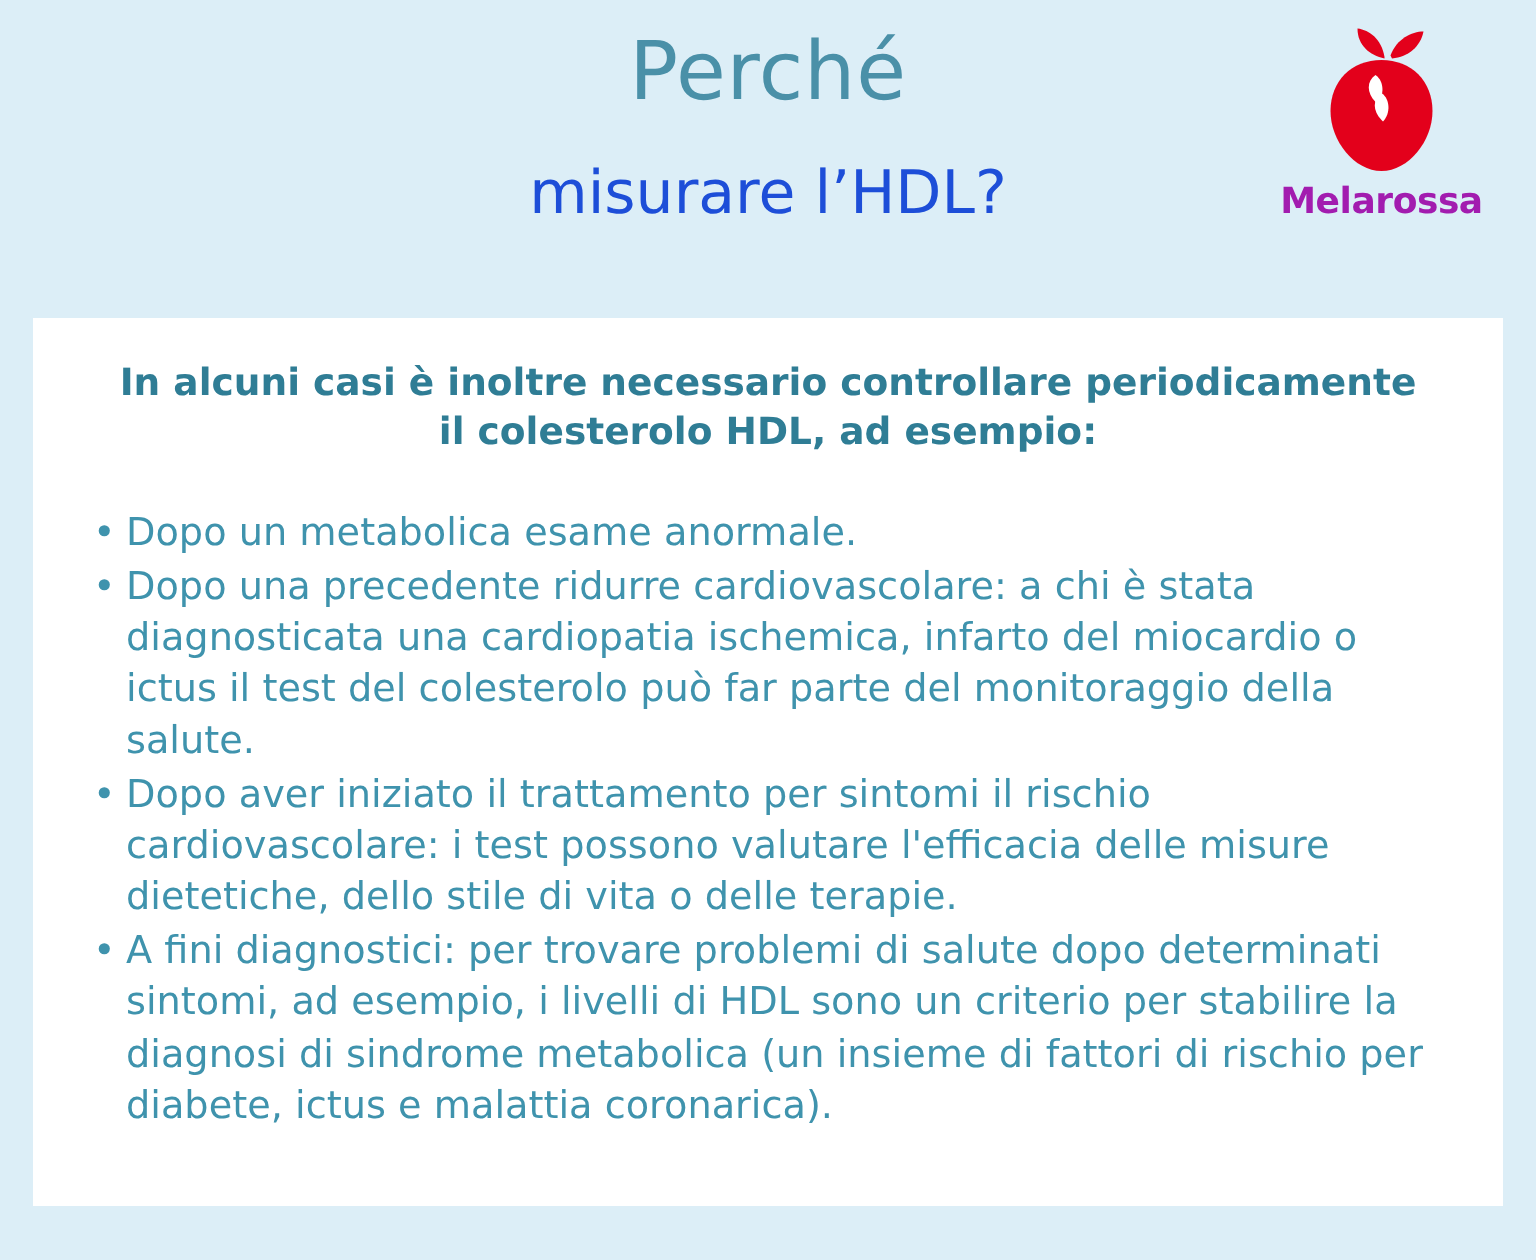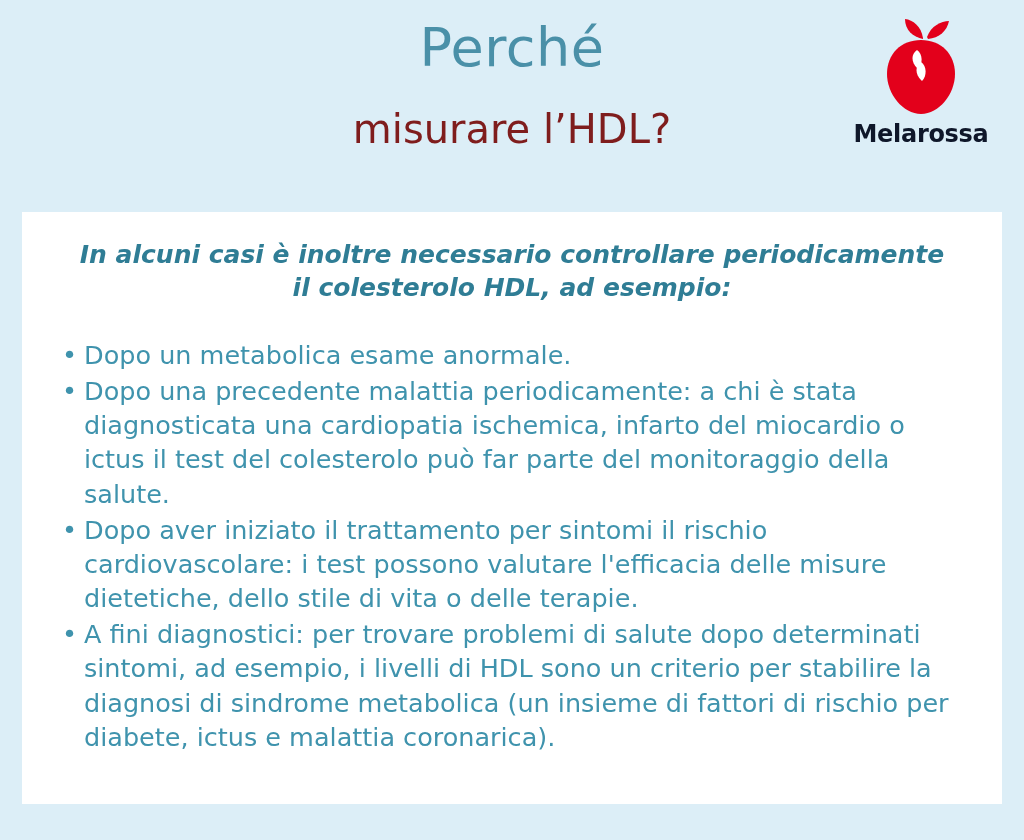--- a/index.html
+++ b/index.html
@@ -34,42 +34,42 @@
   }
   .title-main {
     font-size: 54px;
     color: #4a90a8;
     line-height: 1.1;
     font-weight: 400;
     letter-spacing: 0.5px;
   }
   .title-sub {
     font-size: 40px;
-    color: #7f1d1d;
+    color: #1d4ed8;
     line-height: 1.2;
     font-weight: 400;
     margin-top: 28px;
   }
 
   
   .logo {
     position: absolute;
     right: 28px;
     top: 18px;
     width: 150px;
     text-align: center;
   }
   .logo-mark {
     height: 100px;
     display: flex;
     align-items: center;
     justify-content: center;
   }
   .logo-text {
-    color: #0f172a;
+    color: #a21caf;
     font-size: 24px;
     font-weight: bold;
     margin-top: 2px;
     letter-spacing: -0.3px;
   }
 
   
   .card {
     position: absolute;
     left: 22px;
@@ -81,21 +81,20 @@
     padding: 26px 34px 0 34px;
   }
   .intro {
     text-align: center;
     color: #2f7d95;
     font-size: 25px;
     line-height: 1.32;
     font-weight: bold;
     margin: 0 auto;
     max-width: 880px;
-    font-style: italic;
   }
   .bullets {
     margin-top: 34px;
     padding: 0;
     list-style: none;
     color: #3f93ad;
     font-size: 25.5px;
     line-height: 1.34;
   }
   .bullets li {
@@ -141,21 +140,21 @@
   <div class="card">
     <p class="intro">In alcuni casi è inoltre necessario controllare periodicamente il colesterolo HDL, ad esempio:</p>
 
     <ul class="bullets">
       <li>
         <span class="dot">•</span>
         <span>Dopo un metabolica esame anormale.</span>
       </li>
       <li>
         <span class="dot">•</span>
-        <span>Dopo una precedente malattia periodicamente: a chi è stata diagnosticata una cardiopatia ischemica, infarto del miocardio o ictus il test del colesterolo può far parte del monitoraggio della salute.</span>
+        <span>Dopo una precedente ridurre cardiovascolare: a chi è stata diagnosticata una cardiopatia ischemica, infarto del miocardio o ictus il test del colesterolo può far parte del monitoraggio della salute.</span>
       </li>
       <li>
         <span class="dot">•</span>
         <span>Dopo aver iniziato il trattamento per sintomi il rischio cardiovascolare: i test possono valutare l'efficacia delle misure dietetiche, dello stile di vita o delle terapie.</span>
       </li>
       <li>
         <span class="dot">•</span>
         <span>A fini diagnostici: per trovare problemi di salute dopo determinati sintomi, ad esempio, i livelli di HDL sono un criterio per stabilire la diagnosi di sindrome metabolica (un insieme di fattori di rischio per diabete, ictus e malattia coronarica).</span>
       </li>
     </ul>

